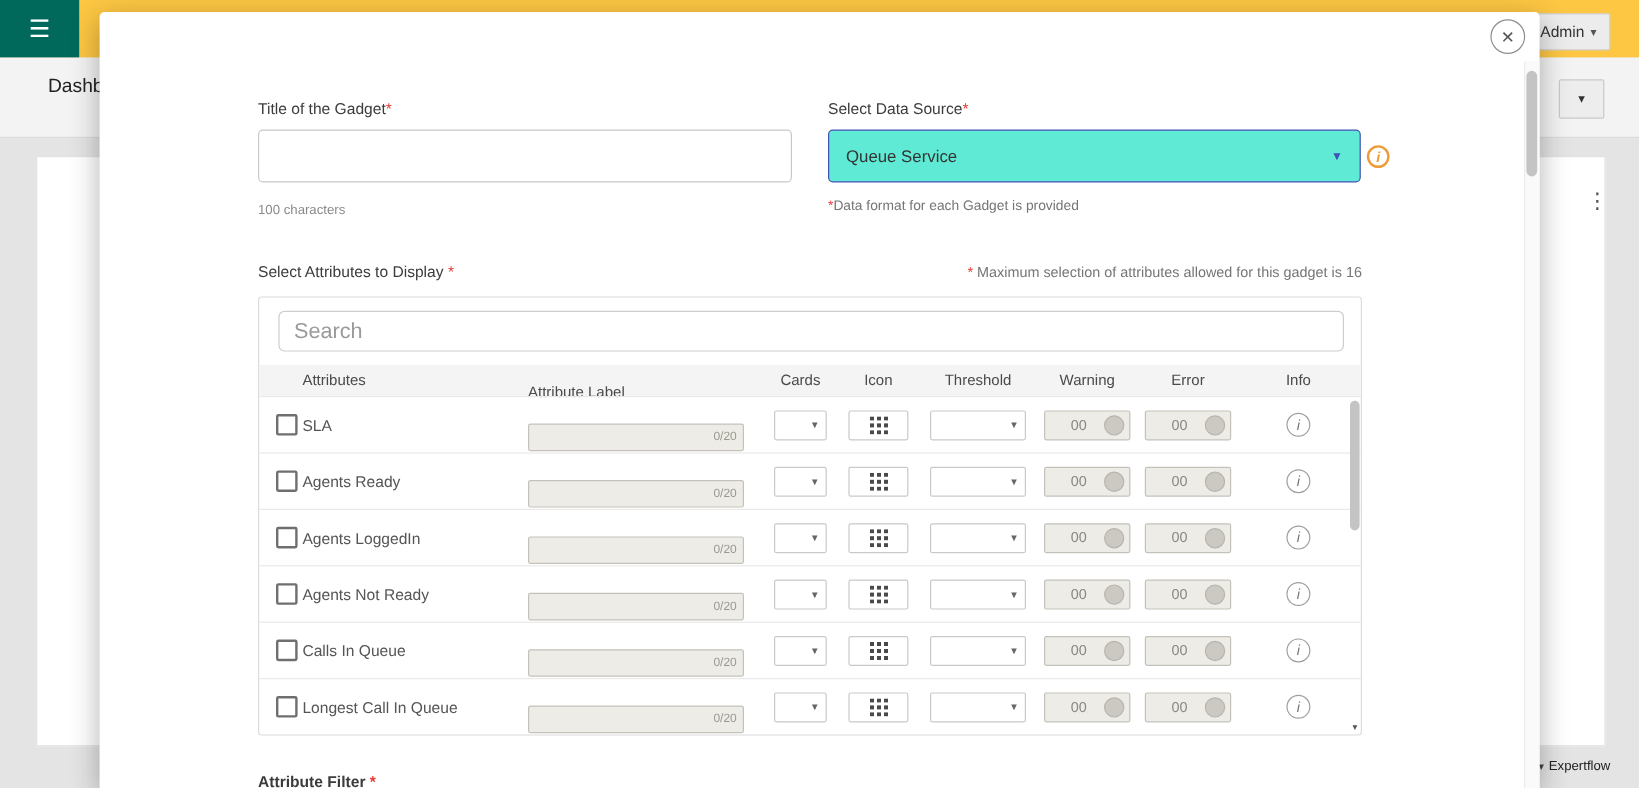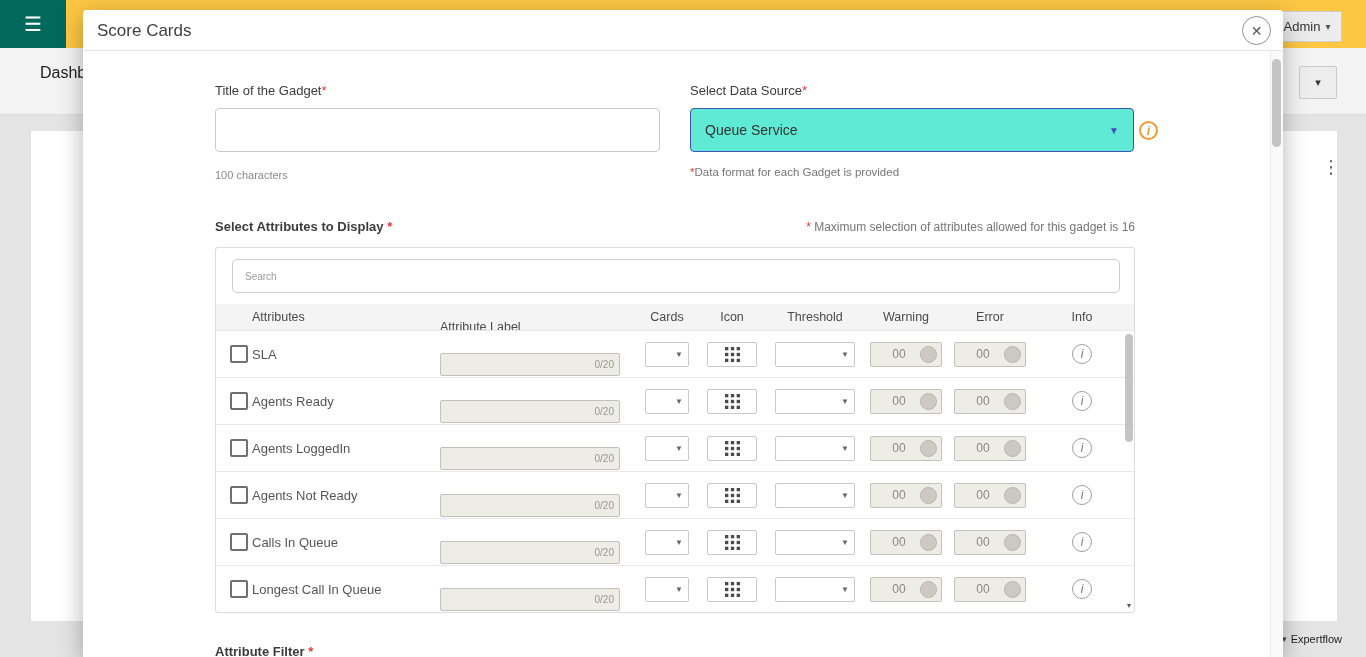--- a/index.html
+++ b/index.html
@@ -49,21 +49,21 @@
   .ds-caret { margin-left: auto; font-size: 10px; color: #3f51b5; }
   .info-badge { position: absolute; left: 1056px; top: 70px; width: 19px; height: 19px; border-radius: 50%;
     border: 2px solid #ef9c38; color: #ef9c38; display: flex; align-items: center; justify-content: center;
     font-size: 12px; font-style: italic; font-weight: bold; }
   .ds-helper { position: absolute; left: 607px; top: 115px; font-size: 11.5px; color: #757575; }
 
   .attrs-note { position: absolute; right: 135px; top: 169px; font-size: 12px; color: #757575; }
 
   .attr-card { position: absolute; left: 132px; top: 196px; width: 920px; border: 1px solid #dcdcdc; border-radius: 3px; background: #fff; }
   .search-input { display: block; margin: 11px 16px 11px 16px; width: 888px; height: 34px; border: 1px solid #cdcdcd;
-    border-radius: 5px; font-size: 10px; color: #333; padding: 0 12px; font-family: "Liberation Sans", sans-serif; }
+    border-radius: 5px; font-size: 18px; color: #333; padding: 0 12px; font-family: "Liberation Sans", sans-serif; }
   .search-input::placeholder { color: #9a9a9a; }
 
   .tbl-header { display: flex; align-items: center; height: 26px; background: #f4f4f4; font-size: 12.5px; color: #4a4a4a; }
   .hc { flex: none; }
   .c-check { width: 36px; }
   .c-name { width: 188px; }
   .c-label { width: 196px; margin-top: 20px; }
   .c-order { width: 62px; text-align: center; }
   .c-icon { width: 68px; text-align: center; }
   .c-thresh { width: 98px; text-align: center; }
@@ -119,23 +119,20 @@
   </div>
   <div class="content-bg"></div>
   <div class="bg-card"></div>
   <div class="kebab">⋮</div>
   <div class="brand">
     <span class="caret">▾</span>
     <span>Expertflow</span>
   </div>
 
   <div class="modal">
-    <div class="modal-header">
-      <div class="modal-title">Score Cards</div>
-    </div>
     <div class="close-btn">
       <span>✕</span>
     </div>
 
     <div class="modal-body">
 
       <div class="field-label" style="left:132px; top:32px;">
         <span>Title of the Gadget</span><span class="req">*</span>
       </div>
       <input class="text-input" style="left: 132px; top: 57px; width: 445px; height: 44px;" value="">
@@ -148,21 +145,21 @@
         <span>Queue Service</span>
         <span class="ds-caret">▼</span>
       </div>
       <div class="info-badge">
         <span>i</span>
       </div>
       <div class="ds-helper">
         <span class="req">*</span><span>Data format for each Gadget is provided</span>
       </div>
 
-      <div class="field-label" style="left:132px; top:168px;font-weight:bold;">
+      <div class="field-label" style="left:132px; top:168px;">
         <span>Select Attributes to Display</span>
         <span class="req">*</span>
       </div>
       <div class="attrs-note">
         <span class="req">*</span>
         <span>Maximum selection of attributes allowed for this gadget is 16</span>
       </div>
 
       <div class="attr-card">
         <input class="search-input" placeholder="Search" style="">

